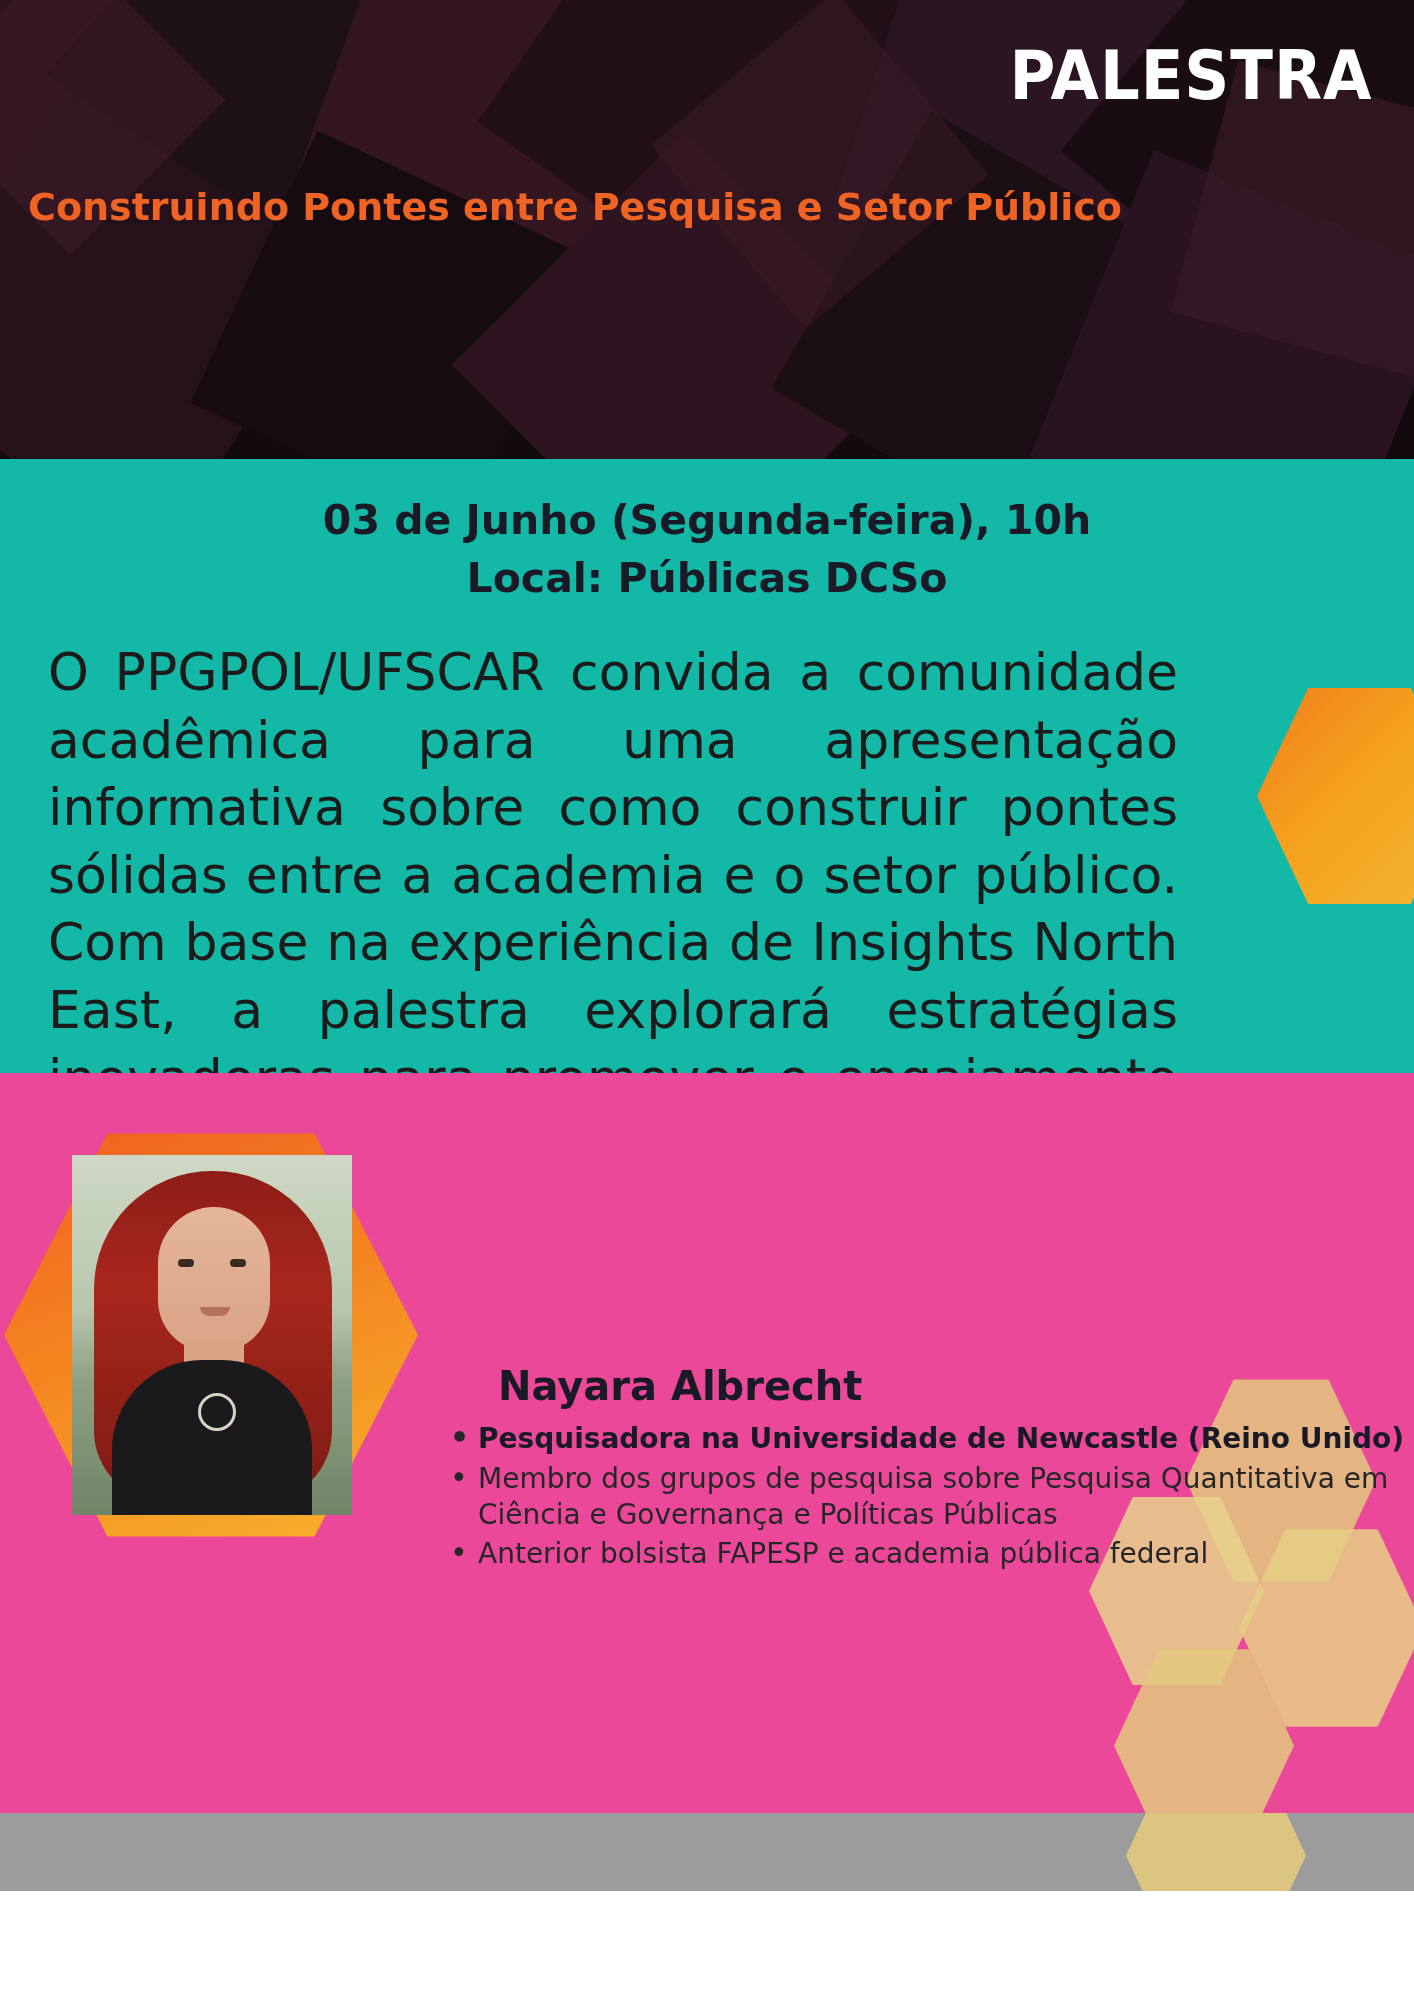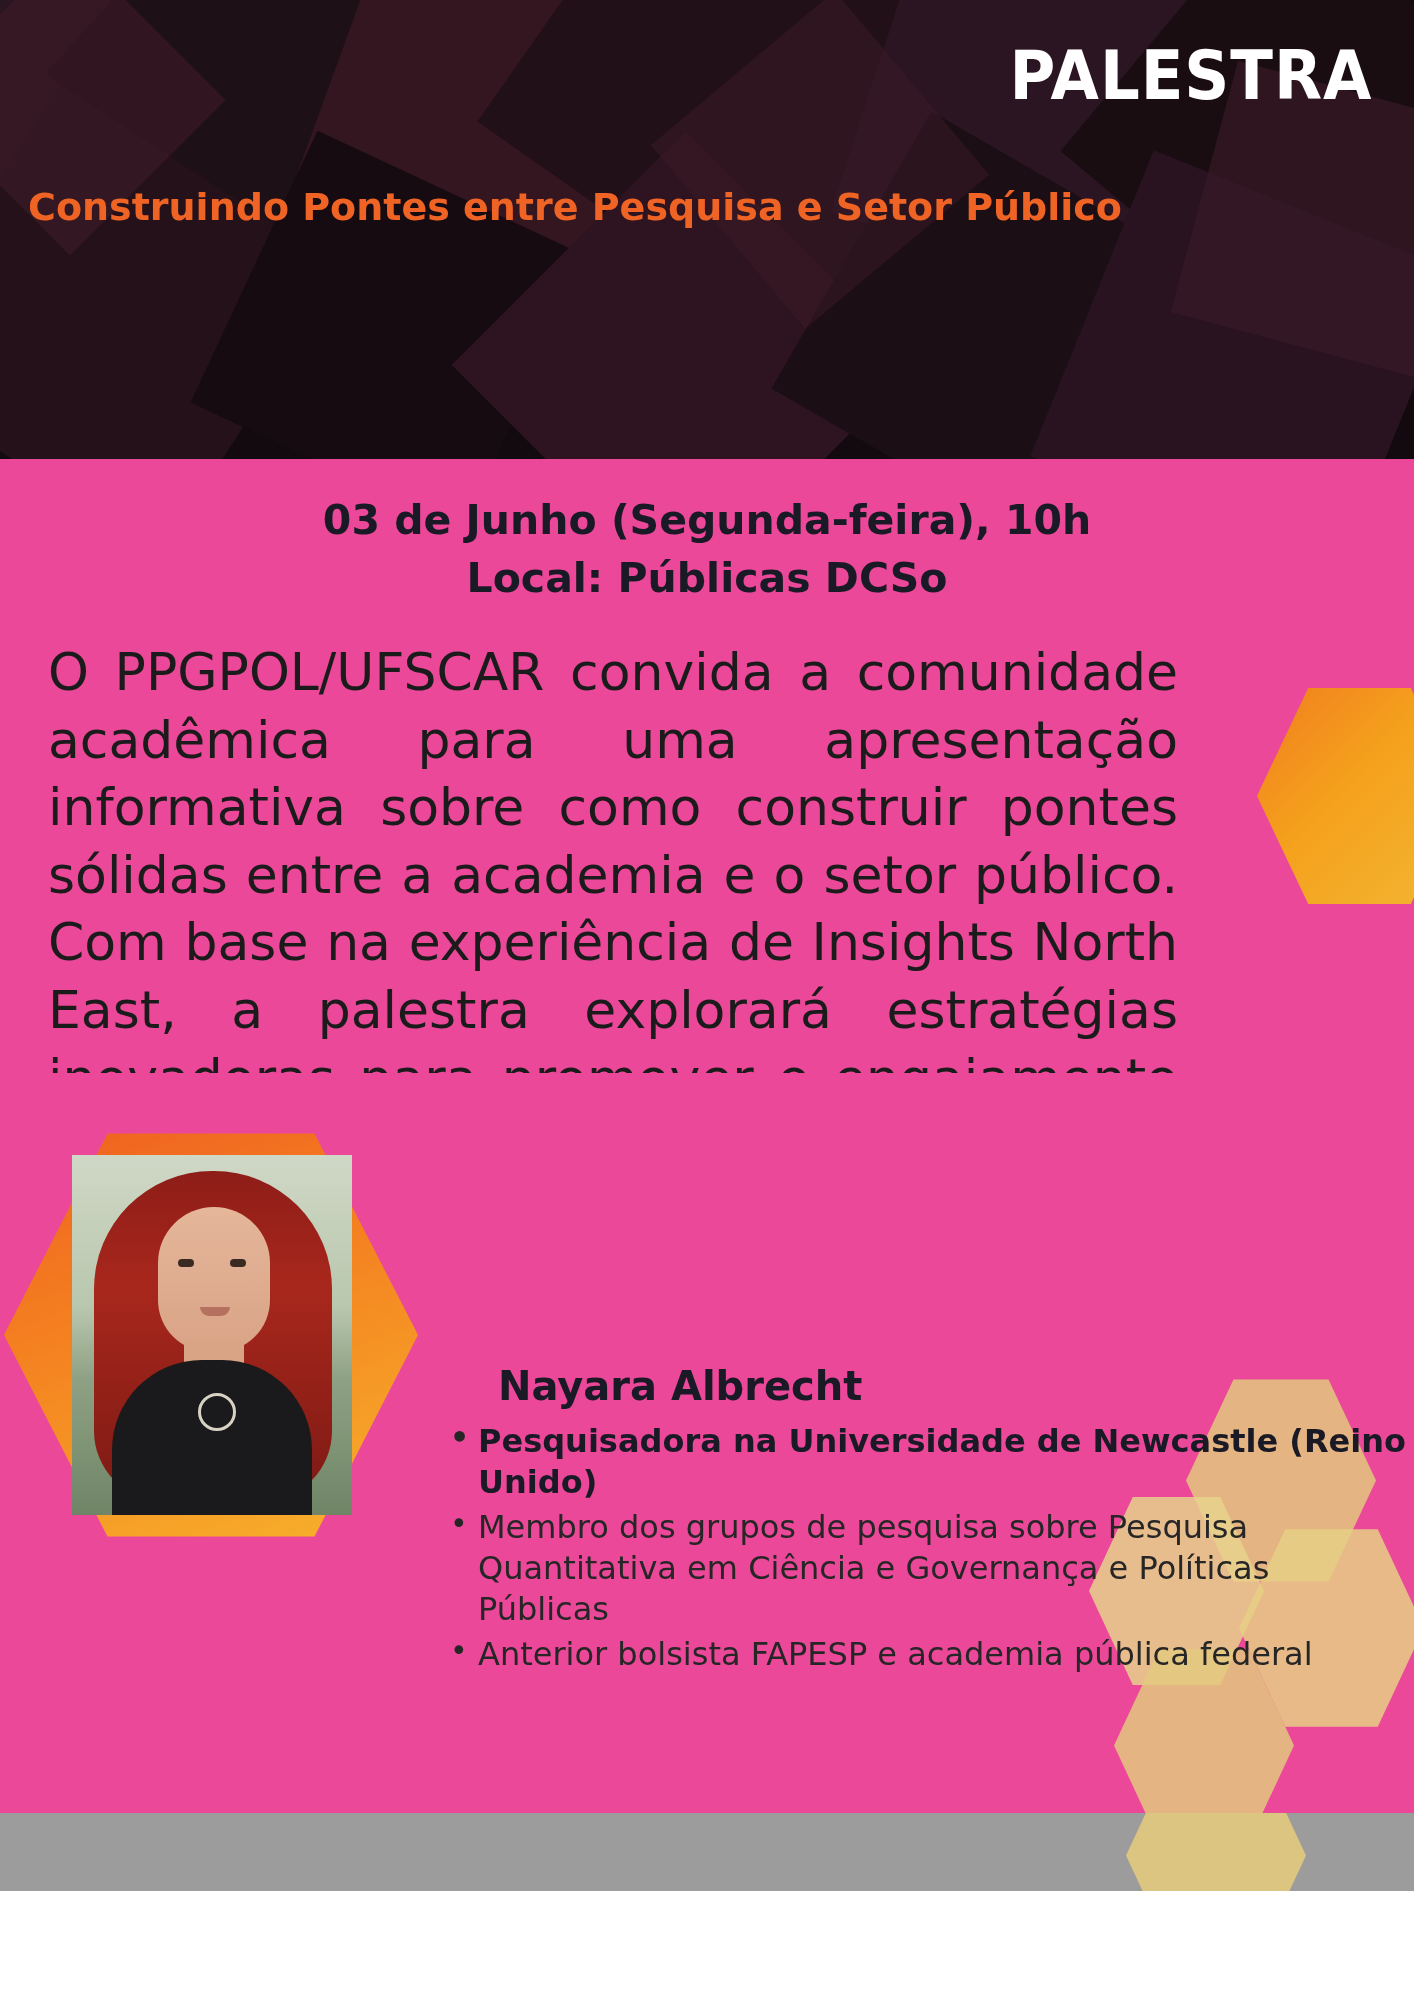--- a/index.html
+++ b/index.html
@@ -58,21 +58,21 @@
     color: #ef6425;
     padding: 0 28px;
     z-index: 5;
   }
 
   
   .body-white {
     position: relative;
     width: 100%;
     height: 614px;
-    background: #ec4899;
+    background: #14b8a6;
     overflow: hidden;
   }
   .event-when {
     position: absolute;
     top: 32px;
     left: 0;
     right: 0;
     text-align: center;
     font-family: "DejaVu Sans", sans-serif;
     font-weight: bold;
@@ -186,21 +186,21 @@
     font-weight: bold;
     font-size: 40px;
     color: #1a1a26;
   }
   .sp-list {
     position: absolute;
     left: 440px;
     top: 348px;
     width: 930px;
     font-family: "DejaVu Sans", sans-serif;
-    font-size: 32px;
+    font-size: 28px;
     line-height: 1.28;
     color: #262626;
     margin: 0;
     padding: 0 0 0 38px;
     list-style: none;
   }
   .sp-list li {
     position: relative;
     margin-bottom: 4px;
   }

